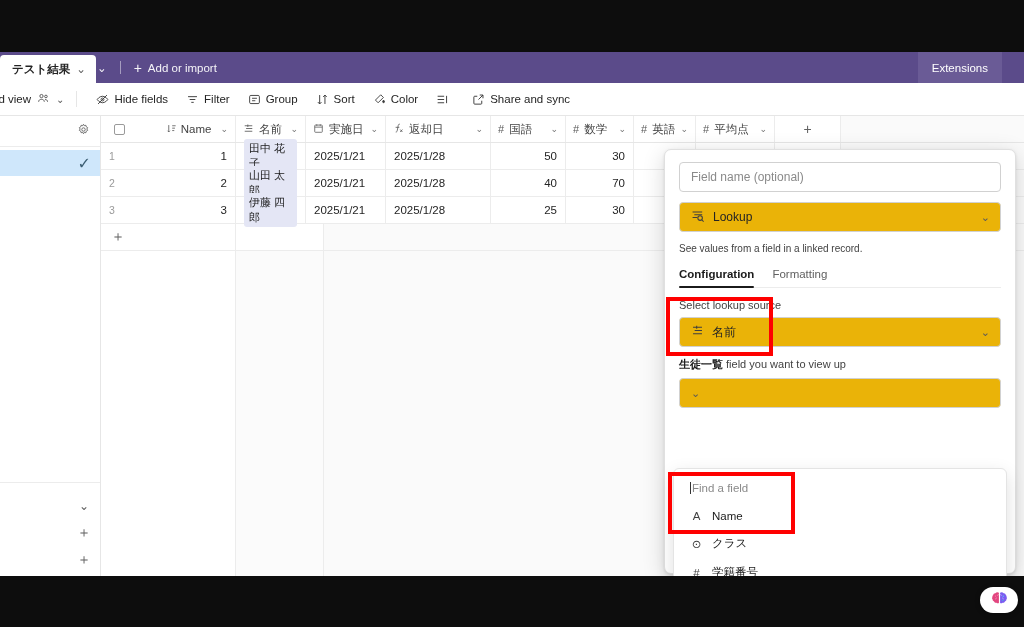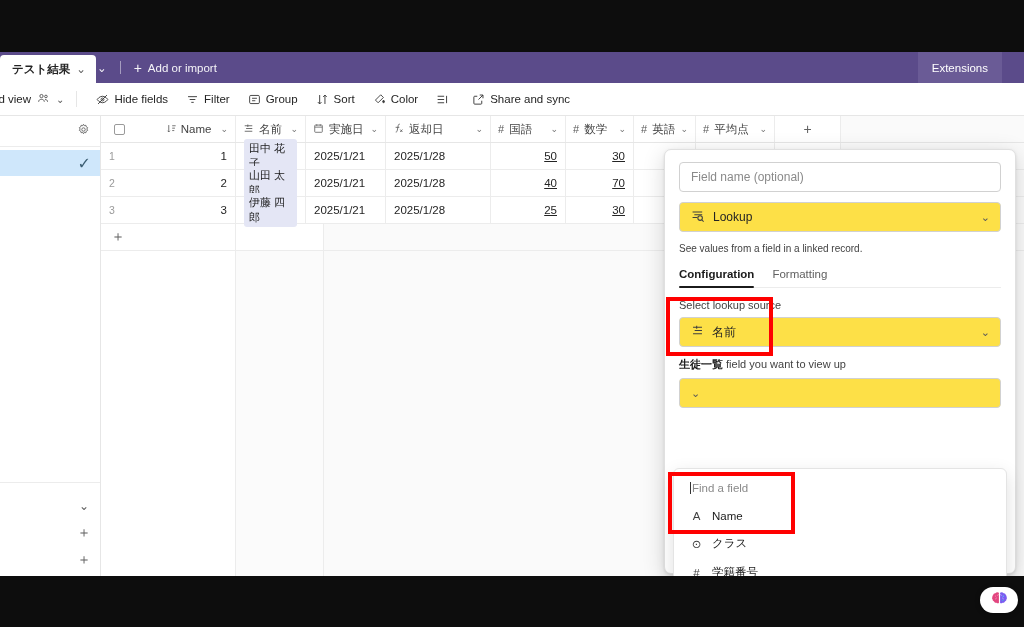--- a/index.html
+++ b/index.html
@@ -75,21 +75,21 @@
   .hcell .hchev { color: #757575; font-size: 9px; }
   .hcell.cb { justify-content: flex-start; }
   .hcell.cb .box { width: 11px; height: 11px; border: 1px solid #9a9a9a; border-radius: 2px; margin-left: 6px; }
   .hcell.cb .hname { text-align: right; padding-right: 4px; }
   .hcell.addcol { justify-content: center; color: #616161; font-size: 14px; border-right: 1px solid #ececec; }
   .hcell.filler { border-right: none; }
 
   .grow { display: flex; height: 27px; background: #ffffff; border-bottom: 1px solid #ececec; }
   .gcell { display: flex; align-items: center; border-right: 1px solid #ececec;
            font-size: 11.5px; color: #242424; padding: 0 8px; background: #fff; }
-  .gcell.num { justify-content: flex-end; text-decoration: underline; }
+  .gcell.num { justify-content: flex-end; }
   .gcell.idx { justify-content: space-between; color: #242424; }
   .gcell.idx .rn { color: #9a9a9a; font-size: 10.5px; }
   .gcell .chip { background: #e4e6f5; border-radius: 3px; padding: 2px 5px; font-size: 11px; color: #1b1b1b; }
   .gcell.blank { background: #fff; }
   .addrow { display: flex; height: 27px; background: #fff; border-bottom: 1px solid #ececec; }
   .addrow .c1 { width: 135px; display: flex; align-items: center; padding-left: 10px;
                 color: #616161; font-size: 14px; border-right: 1px solid #ececec; }
   .addrow .c2 { width: 88px; border-right: 1px solid #ececec; }
   .addrow .c3 { flex: 1 1 auto; background: #fafafa; }
   .grid-rest { position: absolute; left: 0; right: 0; bottom: 0; top: 135px; background: #fafafa;
@@ -104,21 +104,21 @@
     background: #ffffff; border: 1px solid #e0e0e0; border-radius: 7px;
     box-shadow: 0 5px 22px rgba(0,0,0,.16), 0 1px 3px rgba(0,0,0,.10);
     padding: 12px 14px 0 14px; z-index: 40;
   }
   .pinput {
     height: 30px; border: 1px solid #d1d1d1; border-radius: 4px; background: #fff;
     display: flex; align-items: center; padding: 0 11px; font-size: 12px; color: #242424;
   }
   .pinput.ph { color: #8a8a8a; }
   .pselect {
-    height: 30px; border: 1px solid #d1d1d1; border-radius: 4px; background: #fde047;
+    height: 30px; border: 1px solid #d1d1d1; border-radius: 4px; background: #eab308;
     display: flex; align-items: center; padding: 0 10px 0 11px; font-size: 12px;
     color: #242424; gap: 8px; margin-top: 10px;
   }
   .pselect .lbl { flex: 1 1 auto; display: flex; align-items: center; gap: 8px; }
   .pselect .chev { color: #5a5a5a; font-size: 11px; }
   .phelp { font-size: 10px; color: #424242; margin-top: 11px; }
   .ptabs { display: flex; gap: 18px; margin-top: 14px; border-bottom: 1px solid #ececec; }
   .ptab { font-size: 11.5px; padding-bottom: 7px; color: #616161; position: relative; }
   .ptab.active { color: #1b1b1b; font-weight: 700; }
   .ptab.active::after { content:""; position: absolute; left: 0; right: 0; bottom: -1px;

